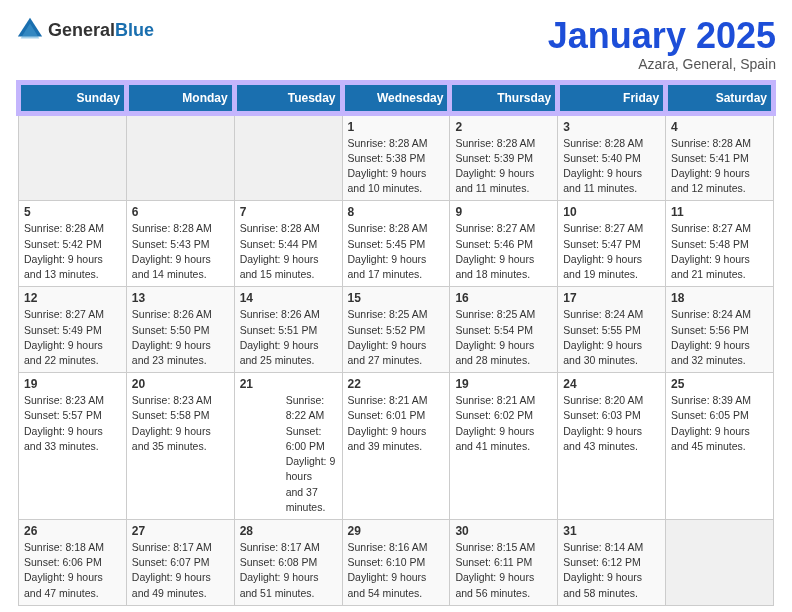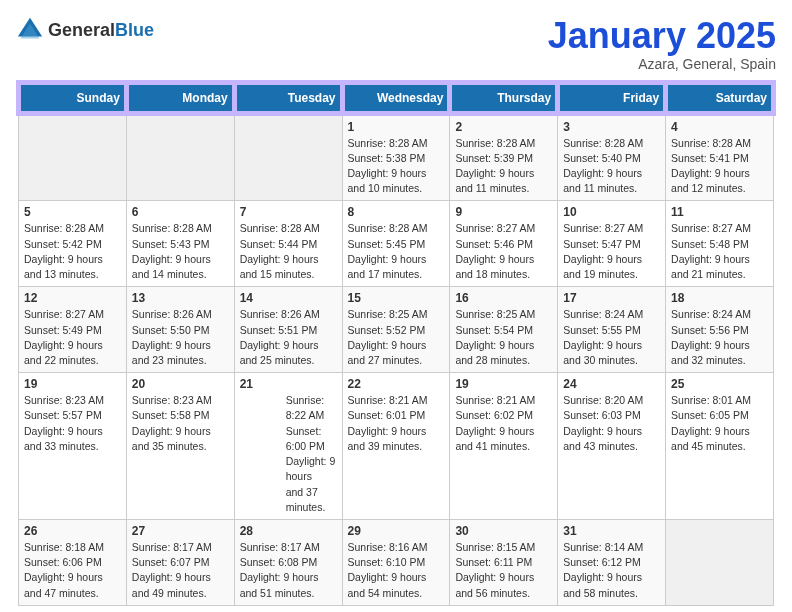--- a/index.html
+++ b/index.html
@@ -283,21 +283,21 @@
         </td>
         <td>
           <div class="day-num">24</div>
           <div class="day-info" style="white-space: pre-line;">Sunrise: 8:20 AM
 Sunset: 6:03 PM
 Daylight: 9 hours
 and 43 minutes.</div>
         </td>
         <td>
           <div class="day-num">25</div>
-          <div class="day-info" style="white-space: pre-line;">Sunrise: 8:01 AM
+          <div class="day-info" style="white-space: pre-line;">Sunrise: 8:39 AM
 Sunset: 6:05 PM
 Daylight: 9 hours
 and 45 minutes.</div>
         </td>
       </tr>
       <tr>
         <td>
           <div class="day-num">26</div>
           <div class="day-info" style="white-space: pre-line;">Sunrise: 8:18 AM
 Sunset: 6:06 PM

